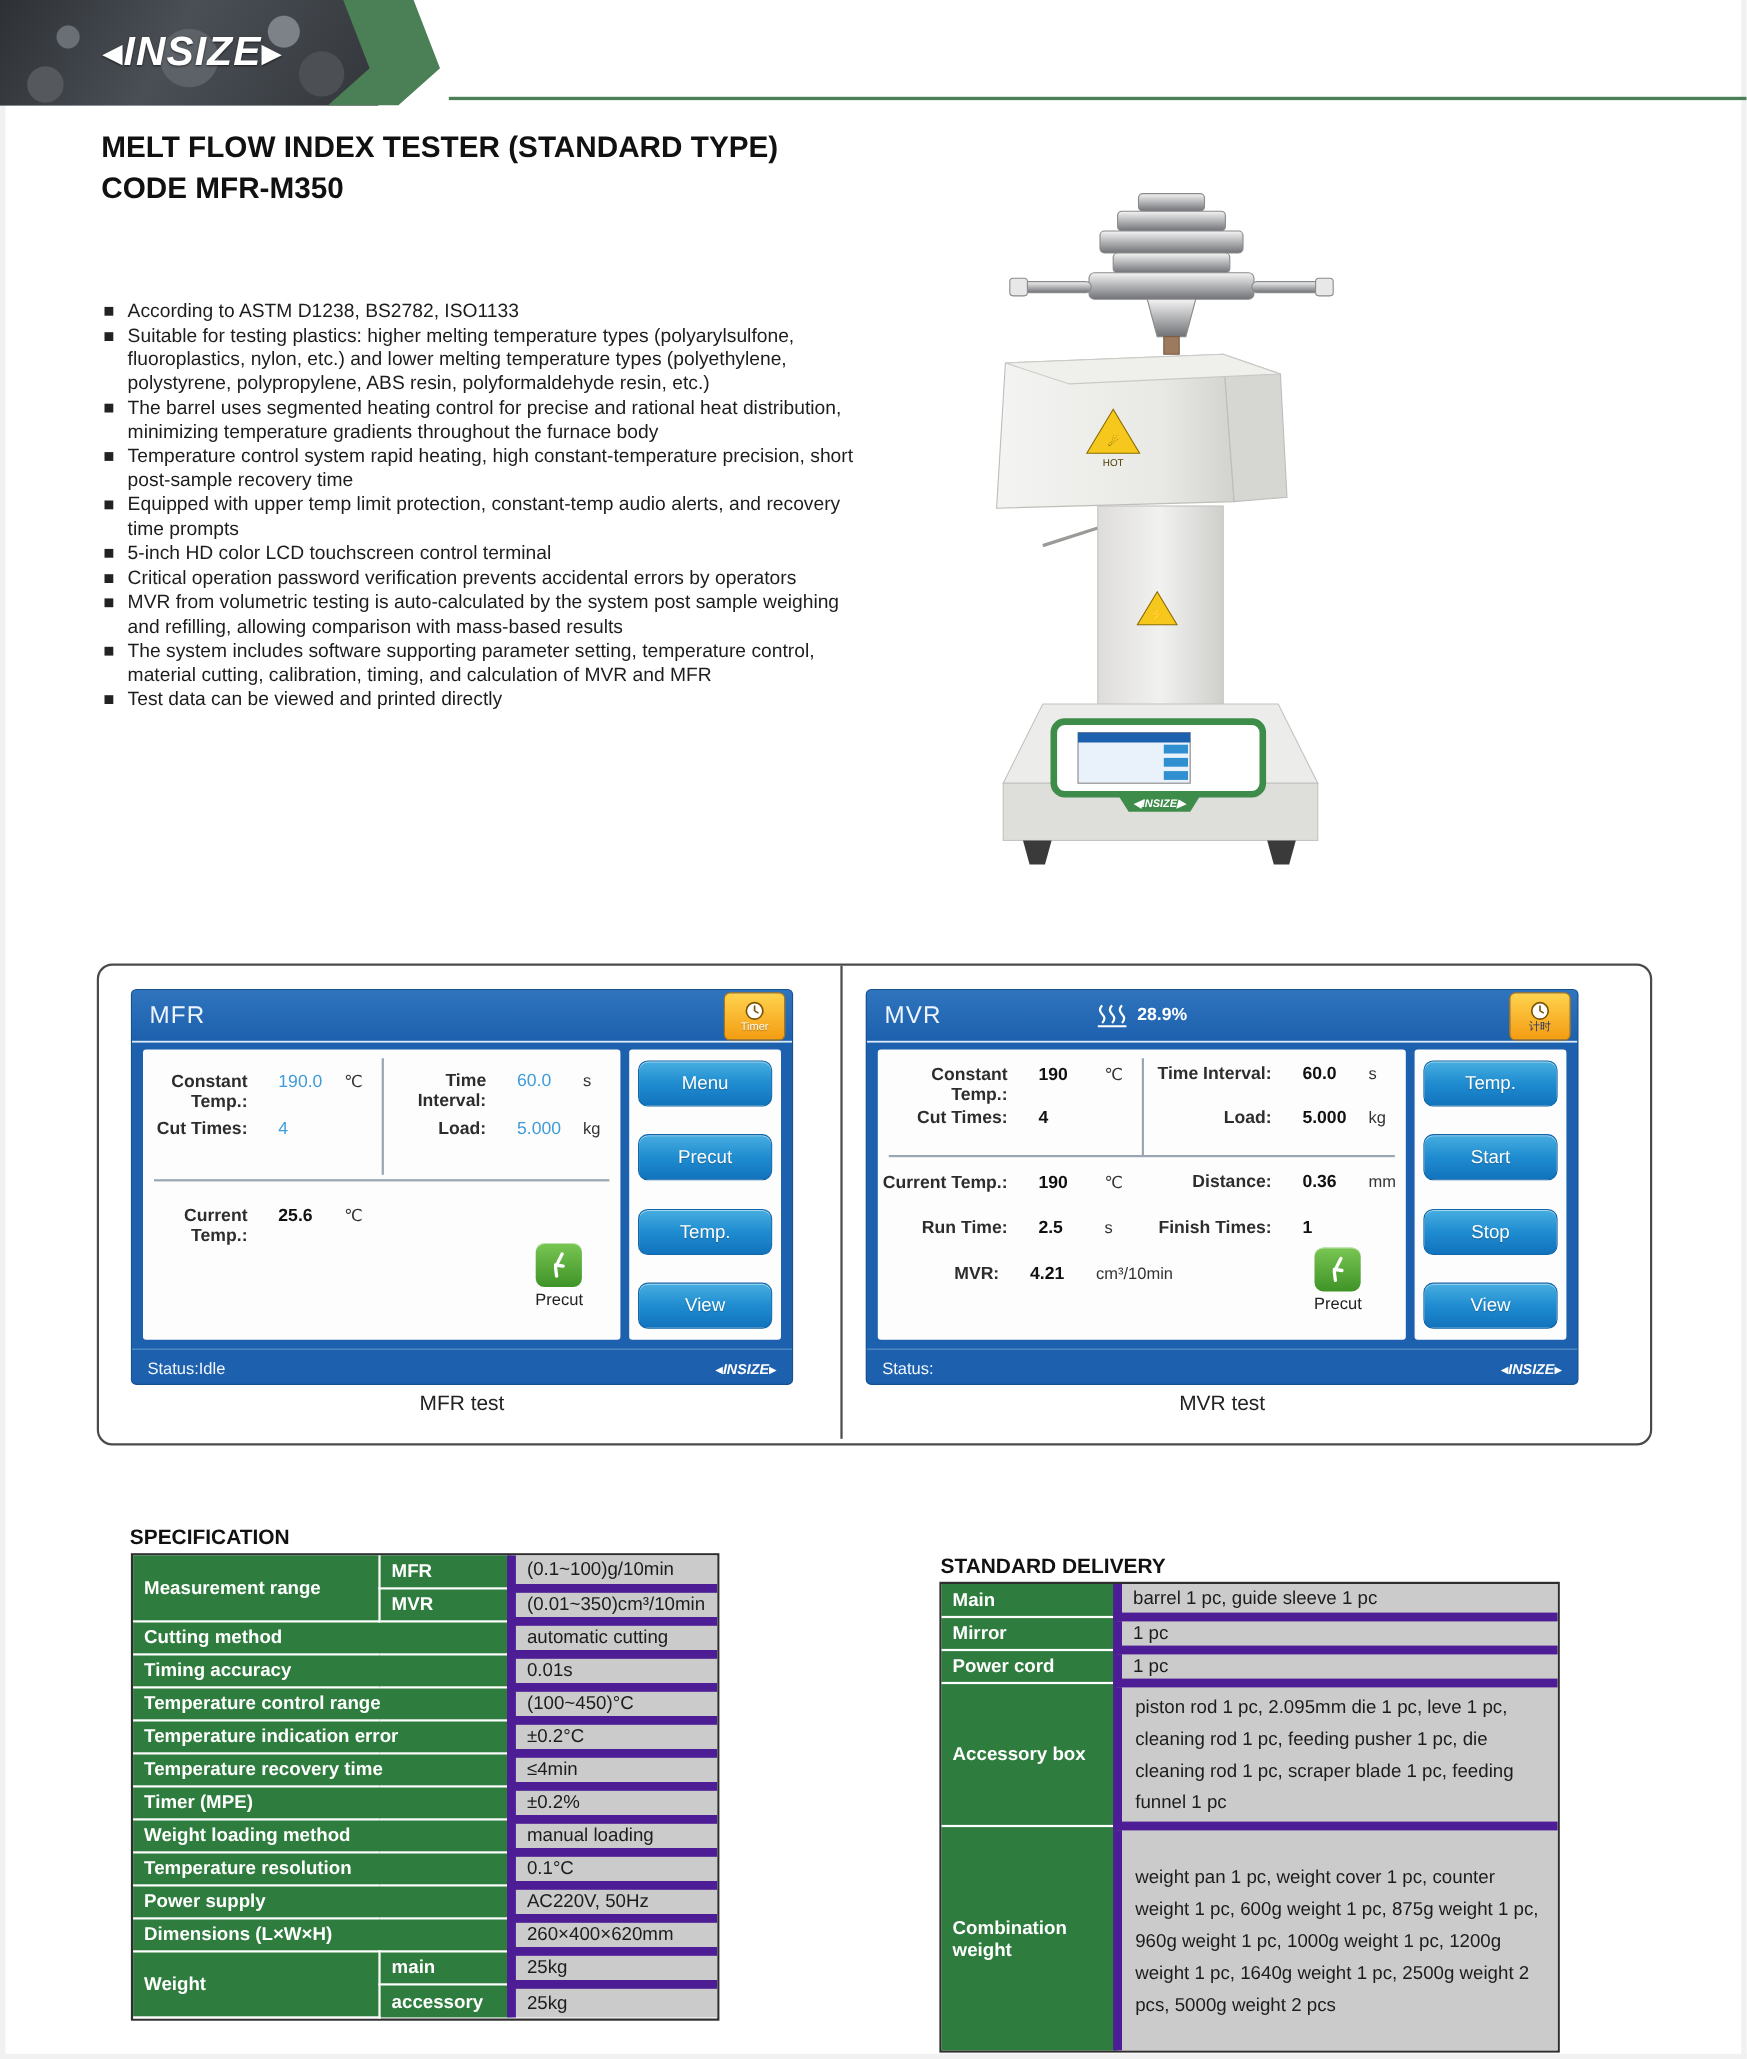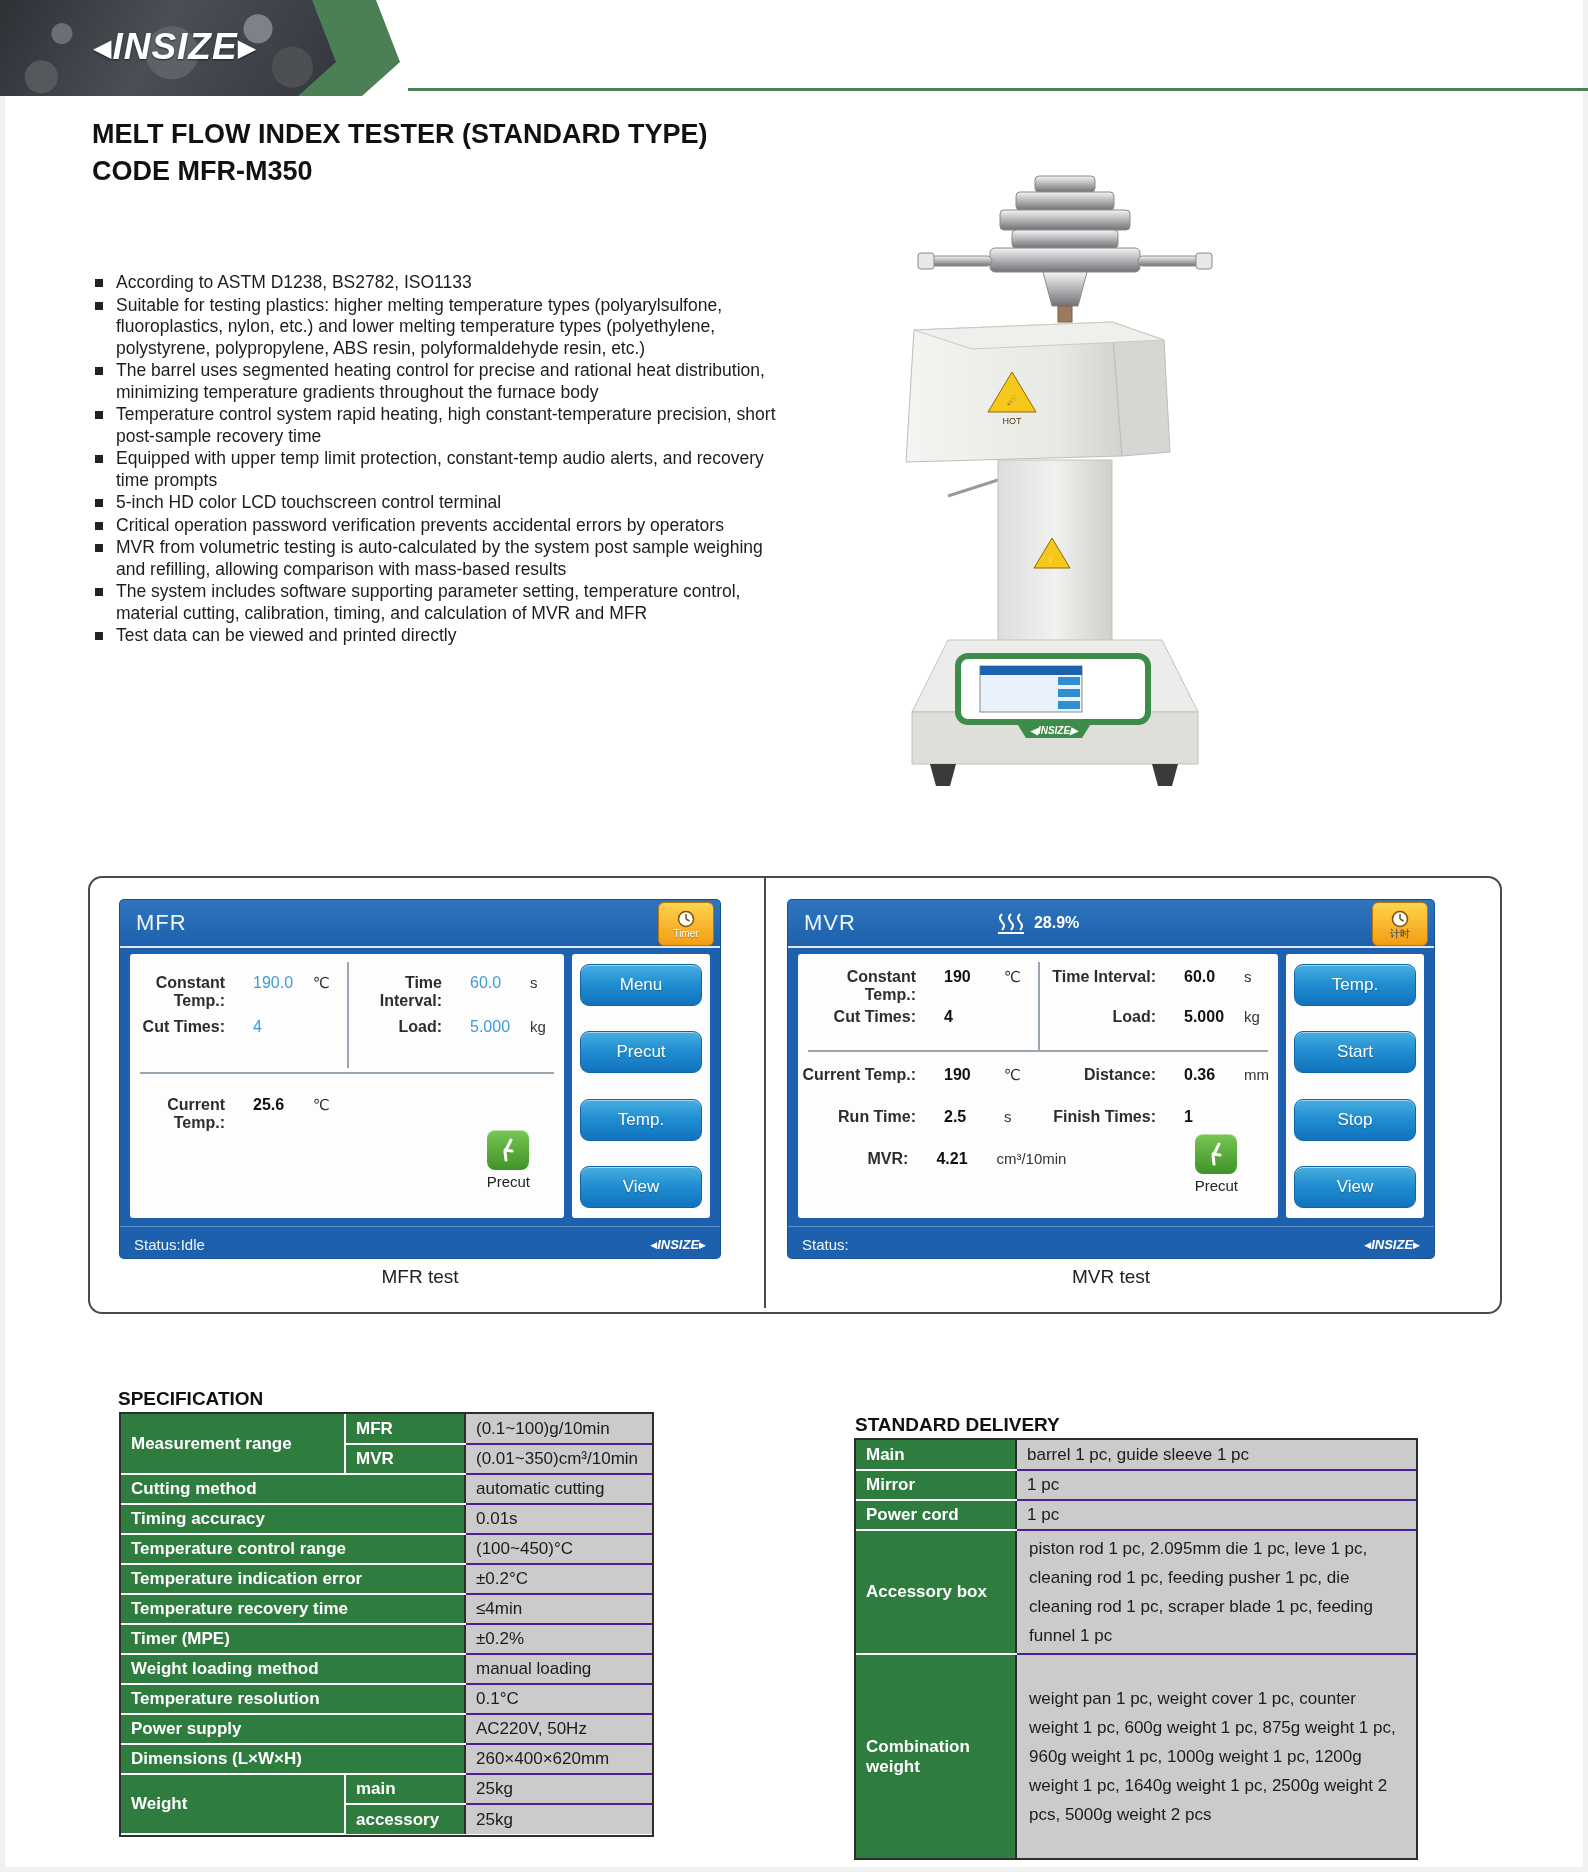--- a/index.html
+++ b/index.html
@@ -77,21 +77,21 @@
     display:flex;align-items:center;justify-content:center;}
   .precut-lab{font-size:15px;color:#222;margin-top:3px;}
   
   .sec-head{position:absolute;font-size:19px;font-weight:800;color:#111;}
   .tbl-wrap{position:absolute;border:2px solid #2e2e2e;}
   table.dtab{border-collapse:collapse;table-layout:fixed;}
   table.dtab td{padding:0 10px;font-size:17px;vertical-align:middle;}
   td.g{background:#2e7c3e;color:#fff;font-weight:bold;border:2px solid #fff;}
   td.gd{background:#2e7c3e;color:#fff;font-weight:bold;border:2px solid #fff;border-right:2px solid #2e2e2e;}
   td.first{border-left:0;}
-  td.v{background:#cbcbcb;color:#1c1c1c;border:2px solid #4c1d95;}
+  td.v{background:#cbcbcb;color:#1c1c1c;border:8px solid #4c1d95;}
   tr:first-child td{border-top:0;}
   tr:last-child td{border-bottom:0;}
   td.v:last-child{border-right:0;}
   .multiline{line-height:29px;padding:3px 12px !important;vertical-align:middle;}
 </style>
 </head>
 <body>
 
 <div class="page">
 

